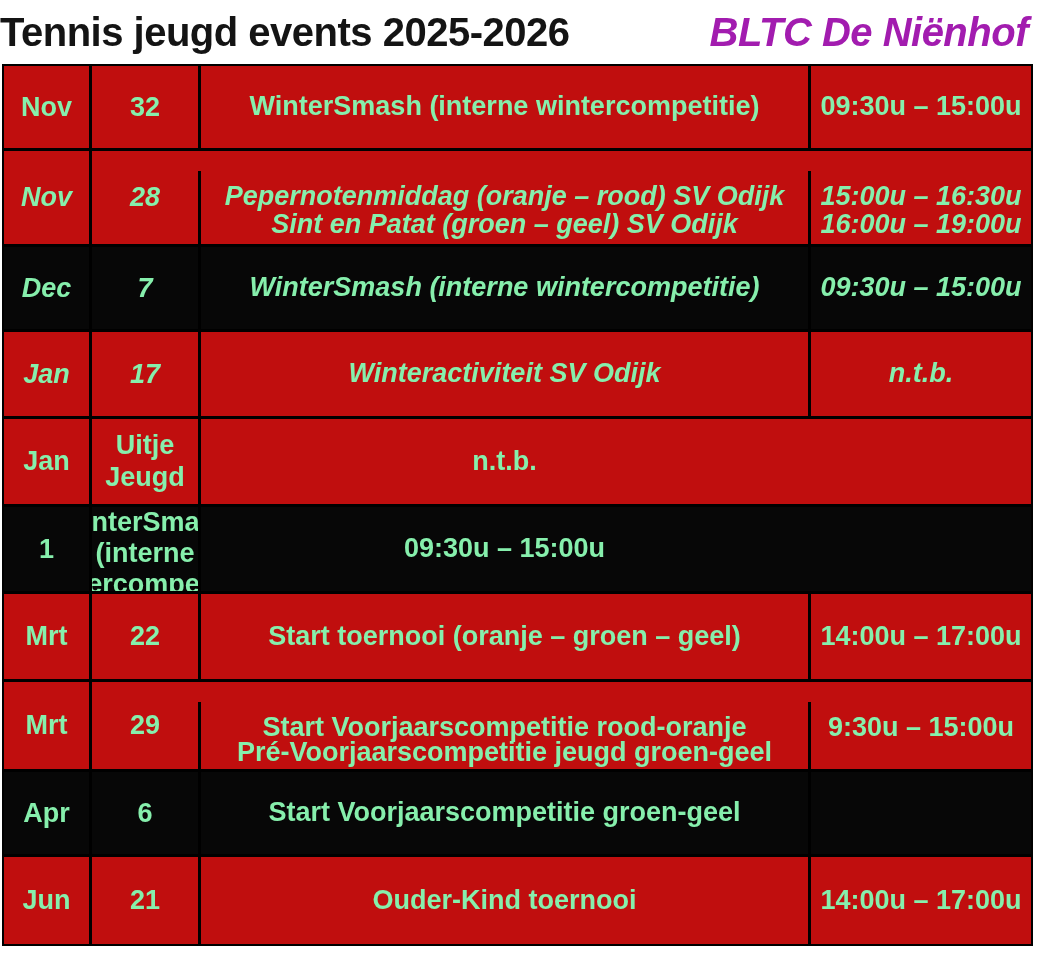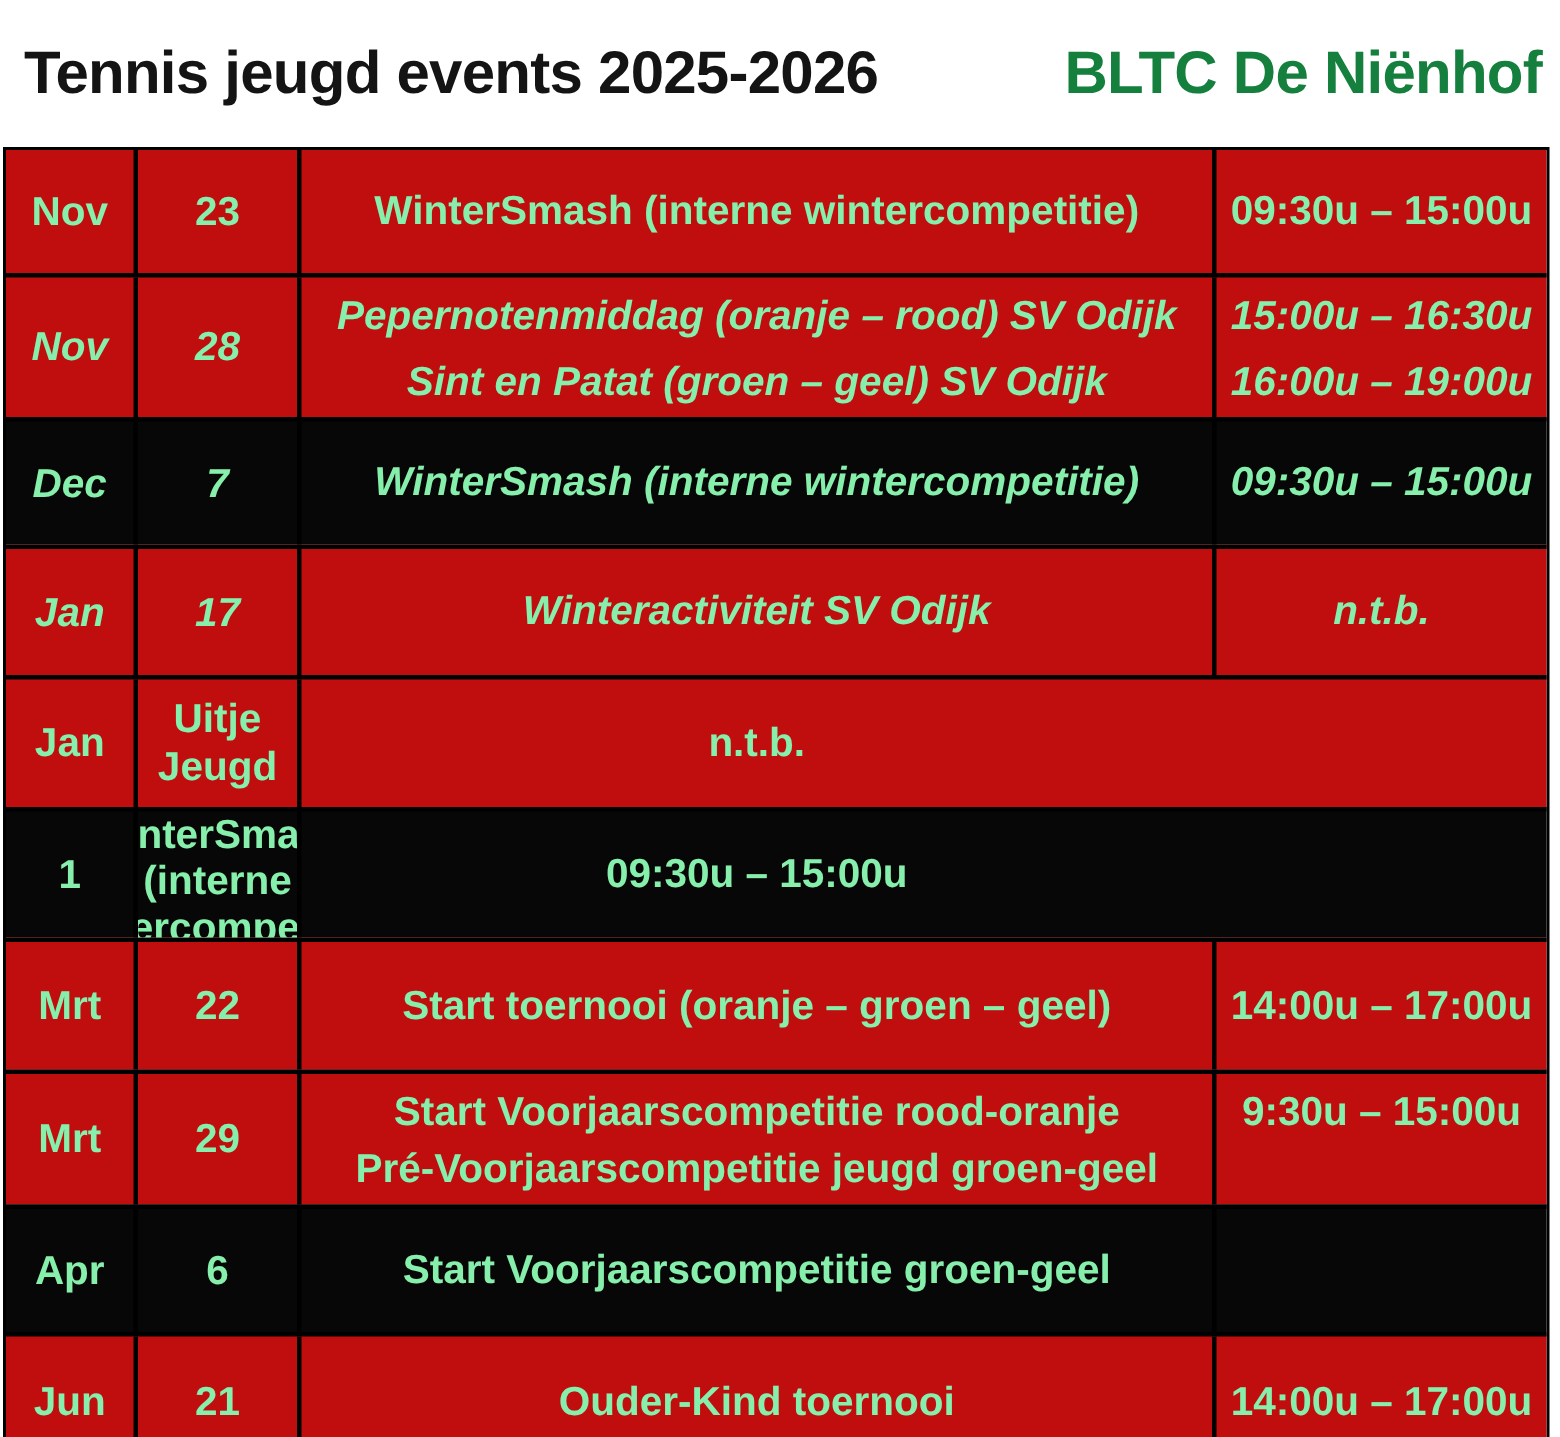--- a/index.html
+++ b/index.html
@@ -10,22 +10,22 @@
     width: 1040px;
     height: 958px;
     background: #ffffff;
     overflow: hidden;
     font-family: "Liberation Sans", sans-serif;
   }
   .header {
     display: flex;
     justify-content: space-between;
     align-items: center;
-    height: 98px;
-    padding: 0 12px 0 16px;
+    height: 64px;
+    padding: 0 12px 0 0;
     box-sizing: border-box;
   }
   .page-title {
     font-size: 40px;
     font-weight: bold;
     color: #141414;
     letter-spacing: -0.5px;
   }
   .club-name {
     font-size: 40px;
@@ -66,35 +66,36 @@
     font-size: 27px;
     box-sizing: border-box;
     overflow: hidden;
   }
   .cell + .cell { border-left: 3px solid #000; }
   .row.italic { font-style: italic; }
   .row.double .cell.event,
   .row.double .cell.time {
     justify-content: space-between;
     padding: 10px 0 8px 0;
+    margin-top: 20px;
   }
   .line { line-height: 1.15; min-height: 1px; }
 </style>
 </head>
 <body>
 
 <div class="header">
   <div class="page-title" style="color: rgb(20, 20, 20);">Tennis jeugd events 2025-2026</div>
-  <div class="club-name" style="color: #15803d;">BLTC De Niënhof</div>
+  <div class="club-name" style="color: #a21caf; font-style: italic;">BLTC De Niënhof</div>
 </div>
 
 <div class="events-table">
   <div class="row" style="background: rgb(192, 14, 14);">
     <div class="cell month">Nov</div>
-    <div class="cell day">23</div>
+    <div class="cell day">32</div>
     <div class="cell event">
         <div class="line">WinterSmash (interne wintercompetitie)</div>
       </div>
     <div class="cell time">
         <div class="line">09:30u – 15:00u</div>
       </div>
   </div>
 
   <div class="row italic double" style="background: rgb(192, 14, 14);">
     <div class="cell month">Nov</div>

